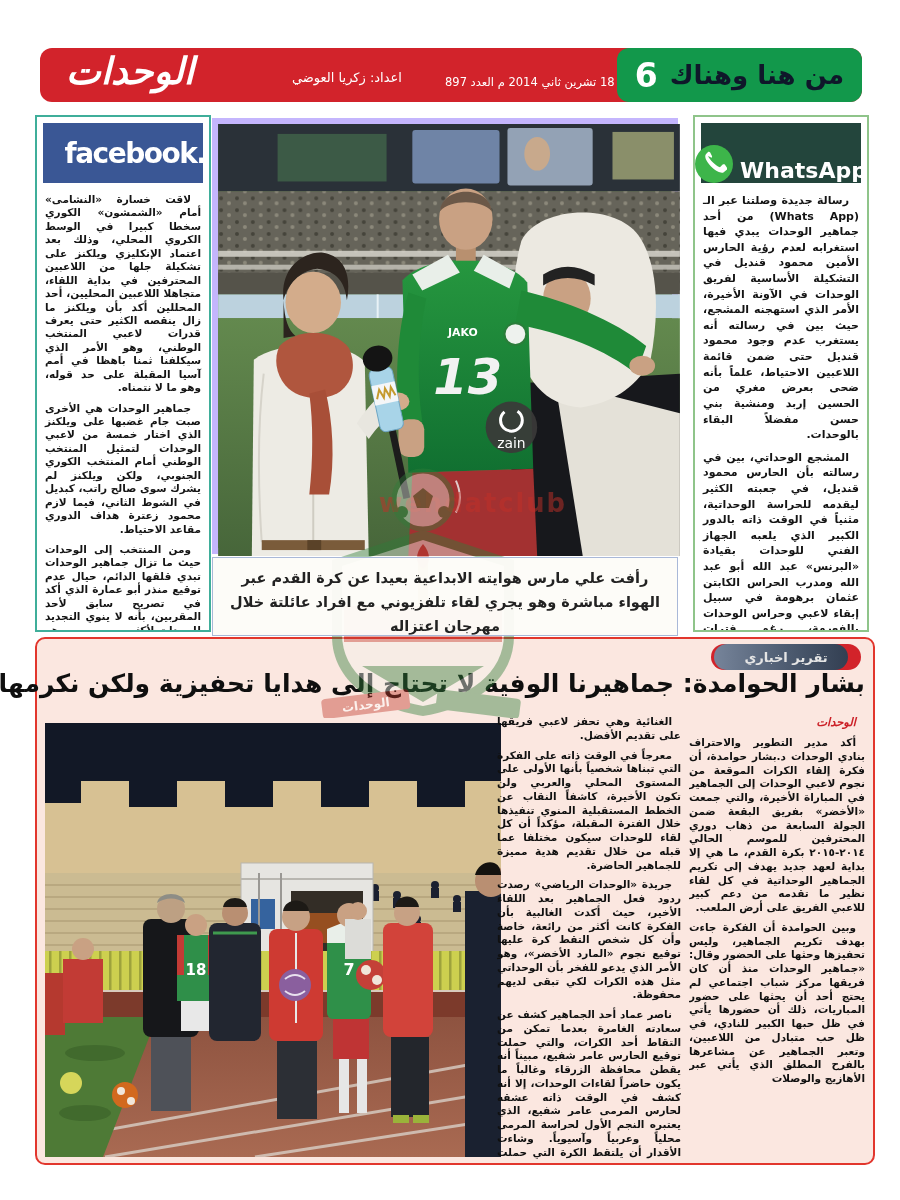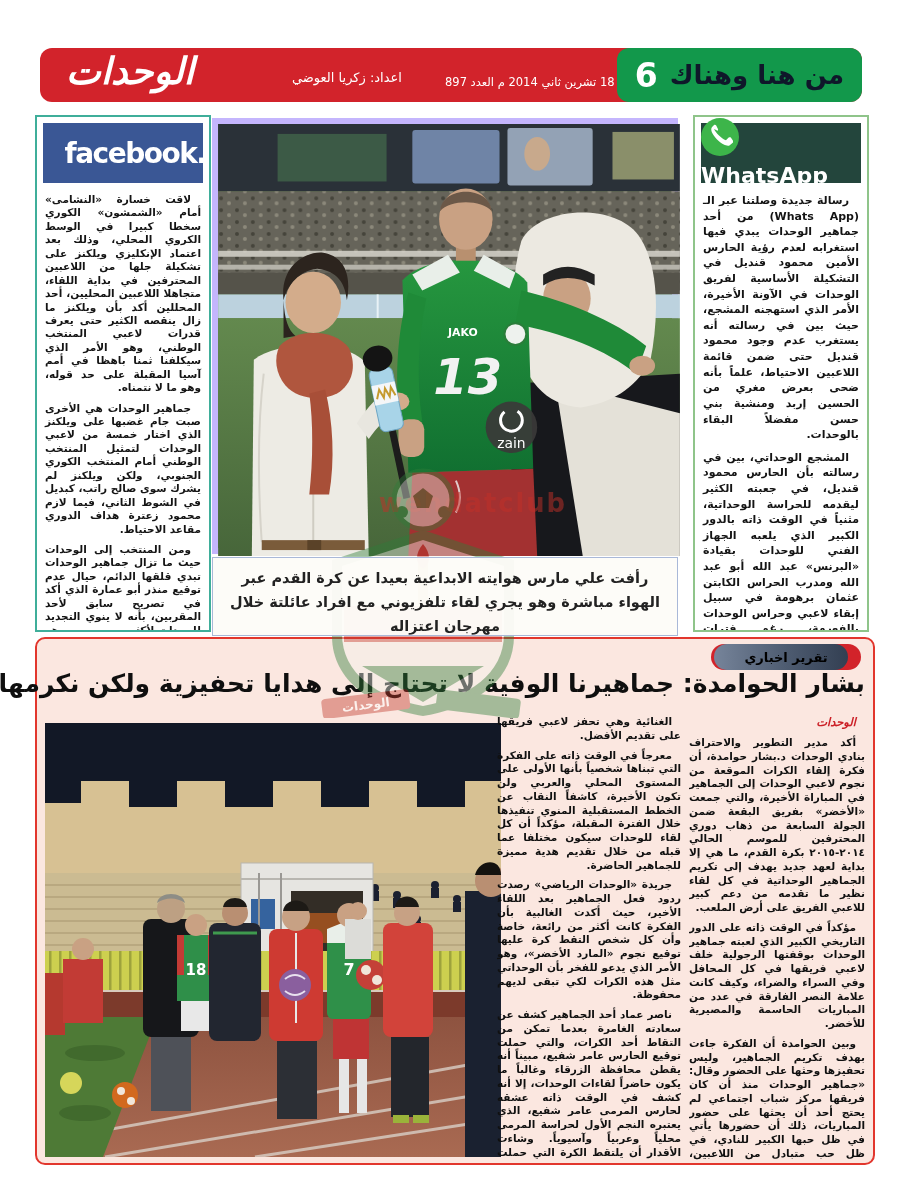--- a/index.html
+++ b/index.html
@@ -16,21 +16,21 @@
                border-radius:12px;display:flex;align-items:center;justify-content:center;
                gap:12px;direction:ltr;}
   .sectionpill .num{color:#fff;font-size:33px;font-weight:bold;}
   .sectionpill .ttl{color:#0f172a;font-size:26px;font-weight:bold;}
   
   .sidebox{position:absolute;top:115px;width:172px;height:513px;background:#fff;overflow:hidden;}
   .fbbox{left:35px;border:2px solid #3fae9a;}
   .wabox{left:693px;border:2px solid #8fc48a;}
   .fbhead{margin:6px;height:60px;background:#3a5795;display:flex;align-items:center;justify-content:center;padding-left:24px;}
   .fbword{color:#fff;font-size:28px;font-weight:bold;letter-spacing:-1.5px;}
-  .wahead{margin:6px;height:60px;background:#23453c;display:flex;align-items:flex-start;justify-content:center;gap:7px;flex-direction:column;}
+  .wahead{margin:6px;height:60px;background:#23453c;display:flex;align-items:flex-end;justify-content:center;gap:7px;}
   .wacircle{width:38px;height:38px;border-radius:50%;background:#3db54a;display:flex;align-items:center;justify-content:center;flex:0 0 auto;}
   .waword{color:#fff;font-size:22px;font-weight:bold;}
   .sidetext{direction:rtl;text-align:justify;padding:4px 8px;color:#141414;}
   .fbbox .sidetext{font-size:10.5px;line-height:1.28;font-weight:700;}
   .wabox .sidetext{font-size:11px;line-height:1.42;font-weight:700;}
   .sidetext p{margin:0 0 7px 0;text-indent:10px;}
   
   .topphoto{position:absolute;left:212px;top:118px;width:466px;height:436px;
             border:6px solid #c4b5fd;box-sizing:border-box;z-index:1;background:#5d7f4a;}
   .capbox{position:absolute;left:212px;top:557px;width:466px;height:79px;box-sizing:border-box;
@@ -41,21 +41,21 @@
   .crest{position:absolute;left:318px;top:468px;width:210px;height:250px;opacity:.42;
          z-index:2;pointer-events:none;}
   
   .report{position:absolute;left:35px;top:637px;width:840px;height:528px;box-sizing:border-box;
           background:#fbe7e0;border:2px solid #e2362d;border-radius:10px;z-index:1;}
   .tab{position:absolute;right:12px;top:5px;width:150px;height:26px;background:#d2232a;
        border-radius:13px;z-index:3;}
   .tabinner{position:absolute;left:3px;right:13px;top:0;bottom:0;border-radius:13px;
             background:linear-gradient(90deg,#76849a 0%,#4d5b70 55%,#333f52 100%);}
   .tabtext{position:absolute;inset:0;display:flex;align-items:center;justify-content:center;
-           color:#000000;font-size:13px;font-weight:bold;direction:rtl;}
+           color:#e5e5e5;font-size:13px;font-weight:bold;direction:rtl;}
   .headline{position:absolute;top:30px;left:8px;right:8px;text-align:center;direction:rtl;
             font-size:25px;font-weight:800;color:#0f0f0f;z-index:3;white-space:nowrap;}
   .botphoto{position:absolute;left:8px;top:84px;width:456px;height:434px;background:#121826;z-index:1;}
   .col{position:absolute;top:76px;height:446px;direction:rtl;text-align:justify;color:#101010;
        font-size:10.5px;line-height:1.31;font-weight:700;overflow:hidden;z-index:2;}
   .col p{margin:0 0 6px 0;text-indent:9px;}
   .col1{right:8px;width:176px;}
   .col2{right:192px;width:184px;}
   .dateline{color:#cc2128;font-style:italic;font-size:11.5px;font-weight:bold;margin:0 0 3px 0;}
 </style>
@@ -334,21 +334,20 @@
           <rect x="368" y="392" width="16" height="8" fill="#9ab33a"></rect>
         <rect x="420" y="168" width="36" height="266" fill="#1a2130"></rect>
         <circle cx="446" cy="158" r="16" fill="#b98f72"></circle>
           <path d="M430,152 C434,136 456,134 456,152 Z" fill="#14120f"></path>
       </svg>
     </div>
 
     <div class="col col1">
       <p class="dateline">الوحدات</p>
       <p>أكد مدير التطوير والاحتراف بنادي الوحدات د.بشار حوامدة، أن فكرة إلقاء الكرات الموقعة من نجوم لاعبي الوحدات إلى الجماهير في المباراة الأخيرة، والتي جمعت «الأخضر» بفريق البقعة ضمن الجولة السابعة من ذهاب دوري المحترفين للموسم الحالي ٢٠١٤-٢٠١٥ بكرة القدم، ما هي إلا بداية لعهد جديد يهدف إلى تكريم الجماهير الوحداتية في كل لقاء نظير ما تقدمه من دعم كبير للاعبي الفريق على أرض الملعب.</p>
-      <p>مؤكداً في الوقت ذاته على الدور التاريخي الكبير الذي لعبته جماهير الوحدات بوقفتها الرجولية خلف لاعبي فريقها في كل المحافل وفي السراء والضراء، وكيف كانت علامة النصر الفارقة في عدد من المباريات الحاسمة والمصيرية للأخضر.</p>
       <p>وبين الحوامدة أن الفكرة جاءت بهدف تكريم الجماهير، وليس تحفيزها وحثها على الحضور وقال: «جماهير الوحدات منذ أن كان فريقها مركز شباب اجتماعي لم يحتج أحد أن يحثها على حضور المباريات، ذلك أن حضورها يأتي في ظل حبها الكبير للنادي، في ظل حب متبادل من اللاعبين، وتعبر الجماهير عن مشاعرها بالفرح المطلق الذي يأتي عبر الأهازيج والوصلات</p>
     </div>
 
     <div class="col col2">
       <p>الغنائية وهي تحفز لاعبي فريقها على تقديم الأفضل.</p>
       <p>معرجاً في الوقت ذاته على الفكرة التي تبناها شخصياً بأنها الأولى على المستوى المحلي والعربي ولن تكون الأخيرة، كاشفاً النقاب عن الخطط المستقبلية المنوي تنفيذها خلال الفترة المقبلة، مؤكداً أن كل لقاء للوحدات سيكون مختلفا عما قبله من خلال تقديم هدية مميزة للجماهير الحاضرة.</p>
       <p>جريدة «الوحدات الرياضي» رصدت ردود فعل الجماهير بعد اللقاء الأخير، حيث أكدت الغالبية بأن الفكرة كانت أكثر من رائعة، خاصة وأن كل شخص التقط كرة عليها توقيع نجوم «المارد الأخضر»، وهو الأمر الذي يدعو للفخر بأن الوحداتي مثل هذه الكرات لكي تبقى لديهم محفوظة.</p>
       <p>ناصر عماد أحد الجماهير كشف عن سعادته الغامرة بعدما تمكن من التقاط أحد الكرات، والتي حملت توقيع الحارس عامر شفيع، مبيناً أنه يقطن محافظة الزرقاء وغالباً ما يكون حاضراً لقاءات الوحدات، إلا أنه كشف في الوقت ذاته عشقه لحارس المرمى عامر شفيع، الذي يعتبره النجم الأول لحراسة المرمى محلياً وعربياً وآسيوياً. وشاءت الأقدار أن يلتقط الكرة التي حملت توقيع نفس اللاعب عامر شفيع.</p>
     </div>
   </div>

